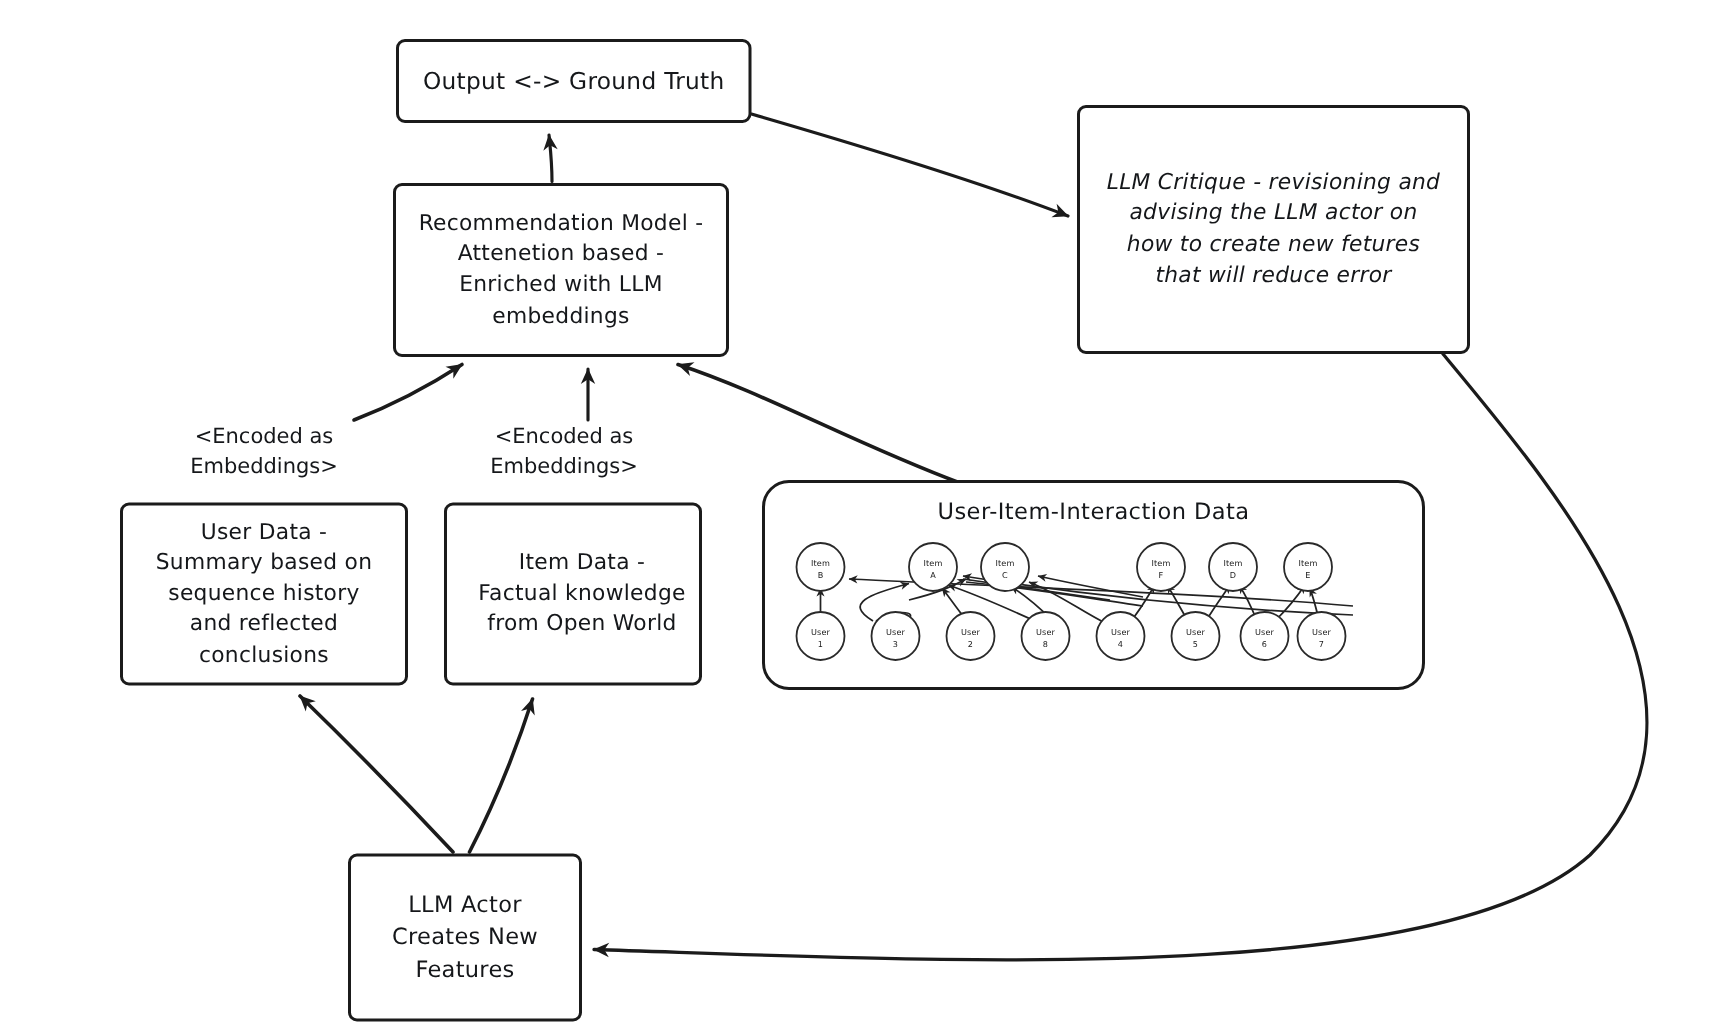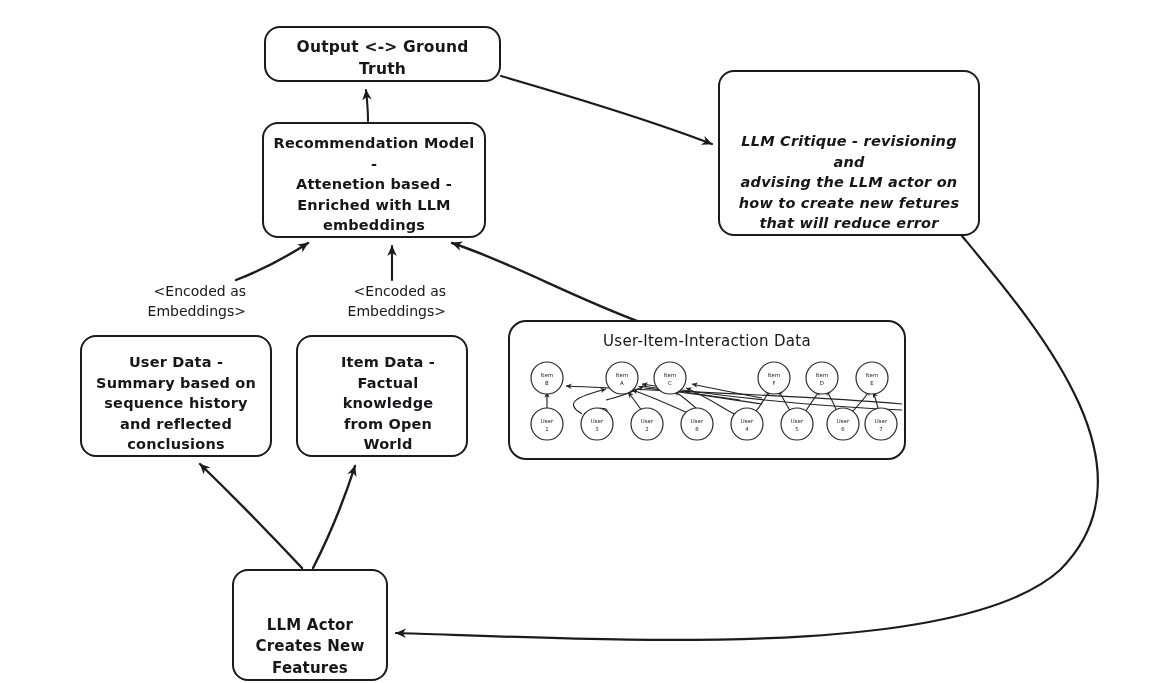--- a/index.html
+++ b/index.html
@@ -22,50 +22,49 @@
     position: absolute;
     top: 0; left: 0;
     width: 1152px;
     height: 683px;
     pointer-events: none;
   }
   .node {
     position: absolute;
     box-sizing: border-box;
     border: 2.2px solid #1b1b1b;
-    border-radius: 16px;
+    border-radius: 6px;
     background: #ffffff;
     display: flex;
-    align-items: flex-end;
+    align-items: center;
     justify-content: center;
     text-align: center;
     color: #15171a;
     font-family: "DejaVu Sans", sans-serif;
     line-height: 1.42;
     letter-spacing: 0.2px;
     z-index: 3;
-    font-weight: bold;
   }
   .node-text {
     display: block;
     white-space: pre-line;
     padding: 0 8px;
   }
   #node-output        { left: 264px; top: 26px;  width: 237px; height: 56px;  font-size: 15.5px; }
   #node-recmodel      { left: 262px; top: 122px; width: 224px; height: 116px; font-size: 14.5px; }
   #node-critique      { left: 718px; top: 70px;  width: 262px; height: 166px; font-size: 14.5px; font-style: italic; }
   #node-userdata      { left: 80px;  top: 335px; width: 192px; height: 122px; font-size: 14.5px; }
   #node-itemdata      { left: 296px; top: 335px; width: 172px; height: 122px; font-size: 14.5px; padding-left: 12px; }
   #node-actor         { left: 232px; top: 569px; width: 156px; height: 112px;  font-size: 15px; }
 
   #panel-interaction {
     position: absolute;
     left: 508px;
     top: 320px;
-    width: 398px;
+    width: 442px;
     height: 140px;
     box-sizing: border-box;
     border: 2.4px solid #1b1b1b;
     border-radius: 18px;
     background: #ffffff;
     z-index: 2;
   }
   #panel-title {
     position: absolute;
     top: 10px;
@@ -95,21 +94,21 @@
     text-anchor: middle;
     letter-spacing: 0.1px;
   }
   .g-edge {
     stroke: #222;
     stroke-width: 1.15;
     fill: none;
   }
   .edge-label {
     position: absolute;
-    text-align: right;
+    text-align: center;
     font-size: 14px;
     color: #15171a;
     font-family: "DejaVu Sans", sans-serif;
     line-height: 1.4;
     white-space: pre-line;
     z-index: 3;
   }
   #label-user-emb { left: 106px; top: 282px; width: 140px; }
   #label-item-emb { left: 306px; top: 282px; width: 140px; }
 

